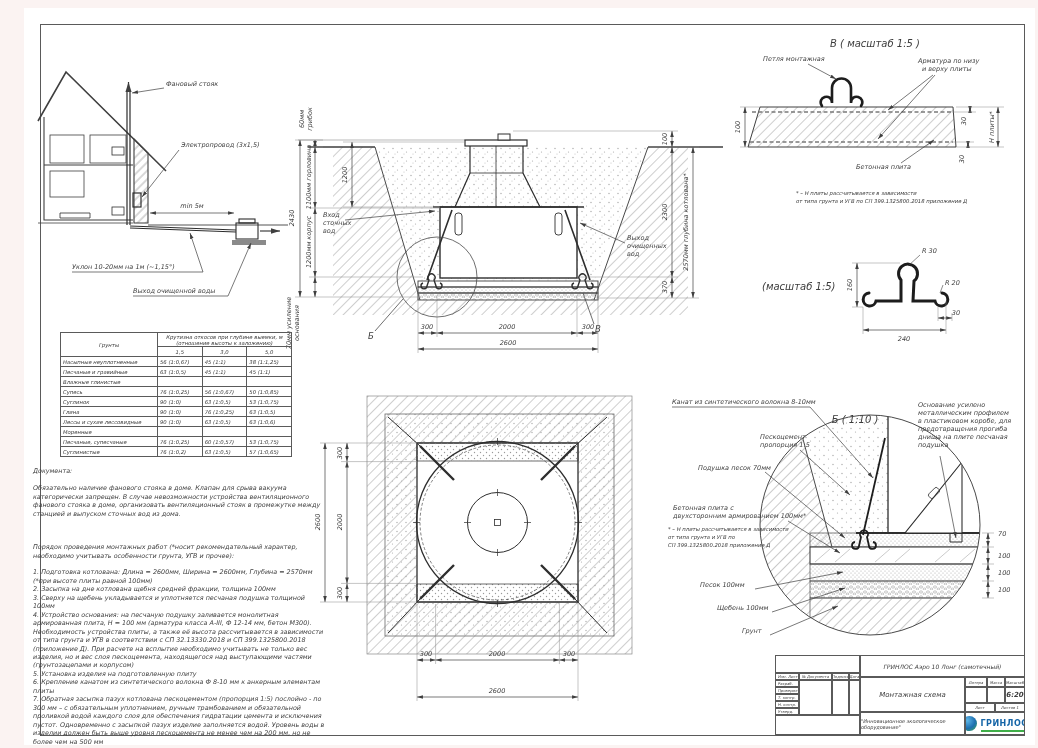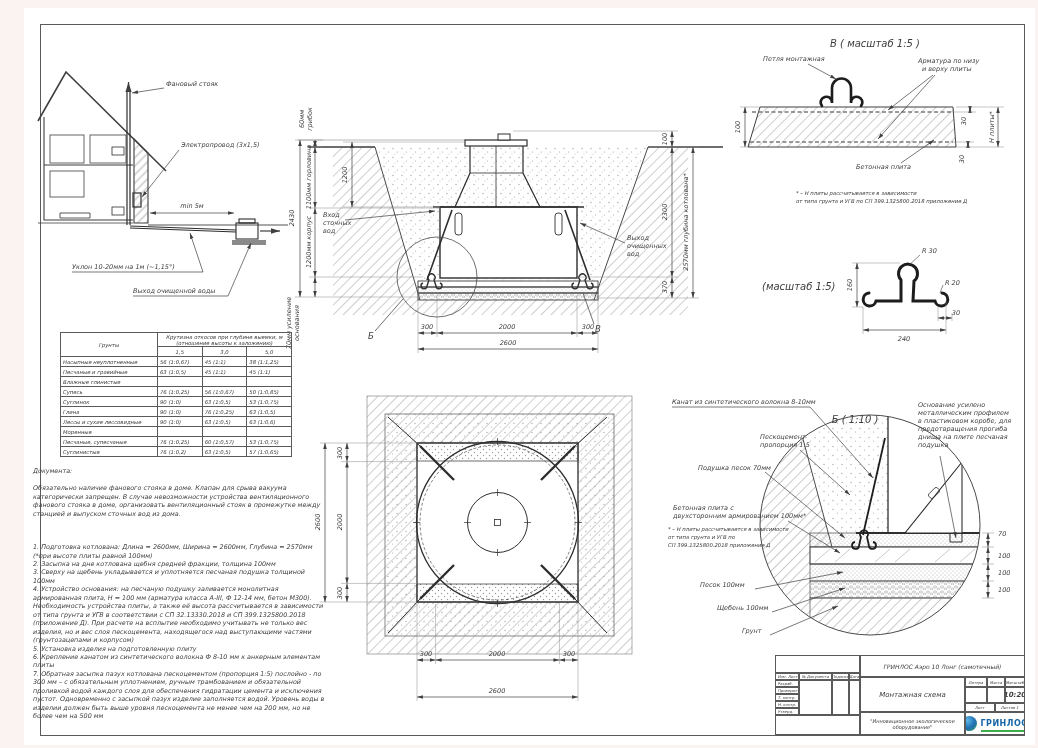--- a/index.html
+++ b/index.html
@@ -17,21 +17,21 @@
          font:italic 6.4px/1.32 "DejaVu Sans",sans-serif;white-space:pre-line;}
   .notes .gap{height:8px;}
   table.grunty{position:absolute;left:60px;top:332px;width:232px;border-collapse:collapse;
          font:italic 5.3px "DejaVu Sans",sans-serif;color:#3c3c3c;}
   table.grunty td,table.grunty th{border:0.8px solid #5a5a5a;padding:0.5px 2px;height:8px;
          font-weight:normal;text-align:left;vertical-align:middle;}
   table.grunty th{text-align:center;}
   .tb{position:absolute;left:775px;top:655px;width:250px;height:80px;color:#3c3c3c;
       font:italic 5.5px "DejaVu Sans",sans-serif;}
   .tb .cell{position:absolute;border:0.8px solid #5a5a5a;box-sizing:border-box;
-      display:flex;align-items:center;justify-content:center;text-align:center;overflow:hidden;}
+      display:flex;align-items:center;justify-content:center;overflow:hidden;}
   .tb .left{justify-content:flex-start;padding-left:2px;}
   .logo{display:flex;align-items:center;gap:3px;}
   .logo-globe{width:15px;height:15px;border-radius:50%;
       background:radial-gradient(circle at 35% 30%,#5db7e8 0%,#1d6fb0 55%,#3fae49 100%);}
   .logo-txt{color:#1565a7;font:bold 8px "DejaVu Sans",sans-serif;letter-spacing:0.5px;}
   .logo-tag{position:absolute;width:46px;height:2px;background:#3fae49;margin-top:14px;margin-left:18px;}
 </style>
 </head>
 <body>
 
@@ -333,20 +333,21 @@
           <td>63 (1:0,5)</td>
           <td>57 (1:0,65)</td>
         </tr>
   </tbody>
     </table>
 
   <div class="notes">
     <div>Документа:</div>
     <div>Обязательно наличие фанового стояка в доме. Клапан для срыва вакуума категорически запрещен. В случае невозможности устройства вентиляционного фанового стояка в доме, организовать вентиляционный стояк в промежутке между станцией и выпуском сточных вод из дома.</div>
     <div class="gap"></div>
+    <div>Порядок проведения монтажных работ (*носит рекомендательный характер, необходимо учитывать особенности грунта, УГВ и прочее):</div>
     <div>1. Подготовка котлована: Длина = 2600мм,  Ширина = 2600мм, Глубина = 2570мм (*при высоте плиты равной 100мм)
 2. Засыпка на дне котлована щебня средней фракции, толщина 100мм
 3. Сверху на щебень укладывается и уплотняется песчаная подушка толщиной 100мм
 4. Устройство основания: на песчаную подушку заливается монолитная армированная плита, Н = 100 мм (арматура класса А-III, Ф 12-14 мм, бетон М300). Необходимость устройства плиты, а также её высота рассчитывается в зависимости от типа грунта и УГВ в соответствии с СП 32.13330.2018 и СП 399.1325800.2018 (приложение Д). При расчете на всплытие необходимо учитывать не только вес изделия, но и вес слоя пескоцемента, находящегося над выступающими частями (грунтозацепами и корпусом)
 5. Установка изделия на подготовленную плиту
 6. Крепление канатом из синтетического волокна Ф 8-10 мм к анкерным элементам плиты
 7. Обратная засыпка пазух котлована пескоцементом (пропорция 1:5) послойно - по 300 мм – с обязательным уплотнением, ручным трамбованием и обязательной проливкой водой каждого слоя для обеспечения гидратации цемента и исключения пустот. Одновременно с засыпкой пазух изделие заполняется водой. Уровень воды в изделии должен быть выше уровня пескоцемента не менее чем на 200 мм, но не более чем на 500 мм</div>
   </div>
 
   <svg style="left:305px;top:385px" width="375" height="340" viewBox="0 0 375 340">
@@ -509,21 +510,21 @@
     <div class="cell" style="left:74px;top:25px;width:11px;height:35px"></div>
     <div class="cell" style="left:0;top:60px;width:85px;height:20px"></div>
 
     <div class="cell" style="left:85px;top:0;width:165px;height:22px;font-size:6px">ГРИНЛОС Аэро 10 Лонг (самотечный)</div>
     <div class="cell" style="left:85px;top:22px;width:105px;height:35px;font-size:7px">Монтажная схема</div>
     <div class="cell" style="left:190px;top:22px;width:22px;height:10px;font-size:3.8px">Литера</div>
     <div class="cell" style="left:212px;top:22px;width:18px;height:10px;font-size:3.8px">Масса</div>
     <div class="cell" style="left:230px;top:22px;width:20px;height:10px;font-size:3.8px">Масштаб</div>
     <div class="cell" style="left:190px;top:32px;width:22px;height:16px"></div>
     <div class="cell" style="left:212px;top:32px;width:18px;height:16px"></div>
-    <div class="cell" style="left:230px;top:32px;width:20px;height:16px;font:italic bold 7px 'DejaVu Sans',sans-serif">10:20</div>
+    <div class="cell" style="left:230px;top:32px;width:20px;height:16px;font:italic bold 7px 'DejaVu Sans',sans-serif">6:20</div>
     <div class="cell" style="left:190px;top:48px;width:30px;height:9px;font-size:3.8px">Лист</div>
     <div class="cell" style="left:220px;top:48px;width:30px;height:9px;font-size:3.8px">Листов 1</div>
     <div class="cell" style="left:85px;top:57px;width:105px;height:23px;font-size:5px">"Инновационное экологическое оборудование"</div>
     <div class="cell" style="left:190px;top:57px;width:60px;height:23px">
       <div class="logo">
         <div class="logo-globe"></div>
         <div class="logo-txt">ГРИНЛОС</div>
       </div>
       <div class="logo-tag"></div>
     </div>

